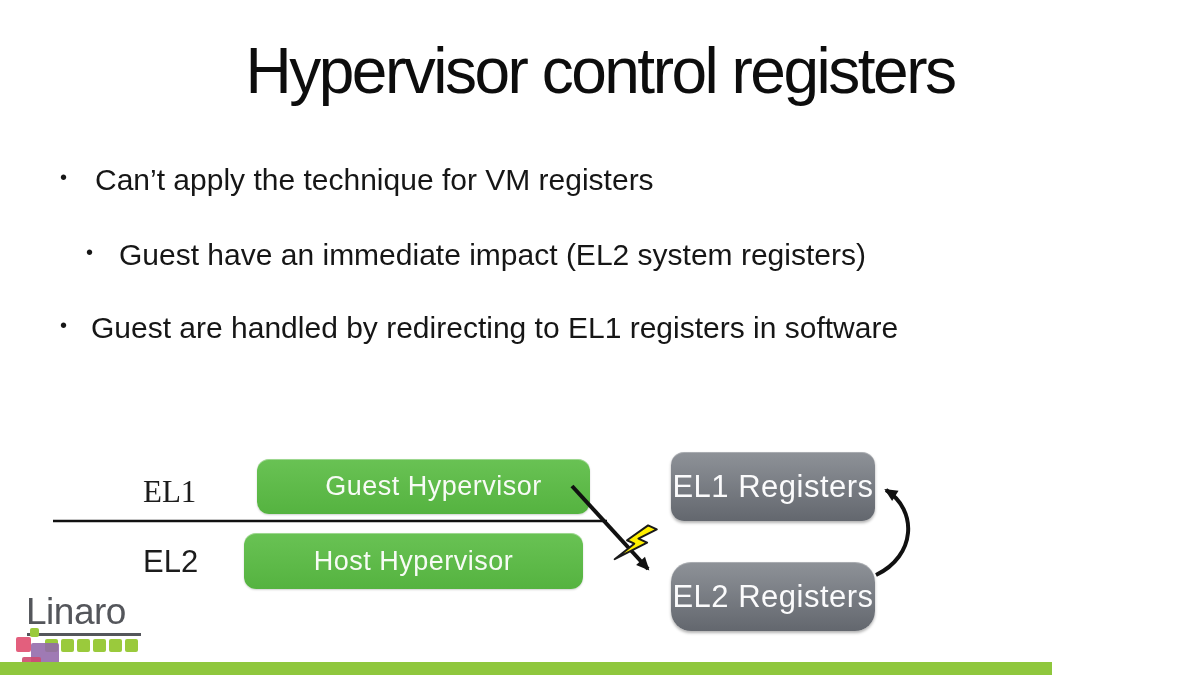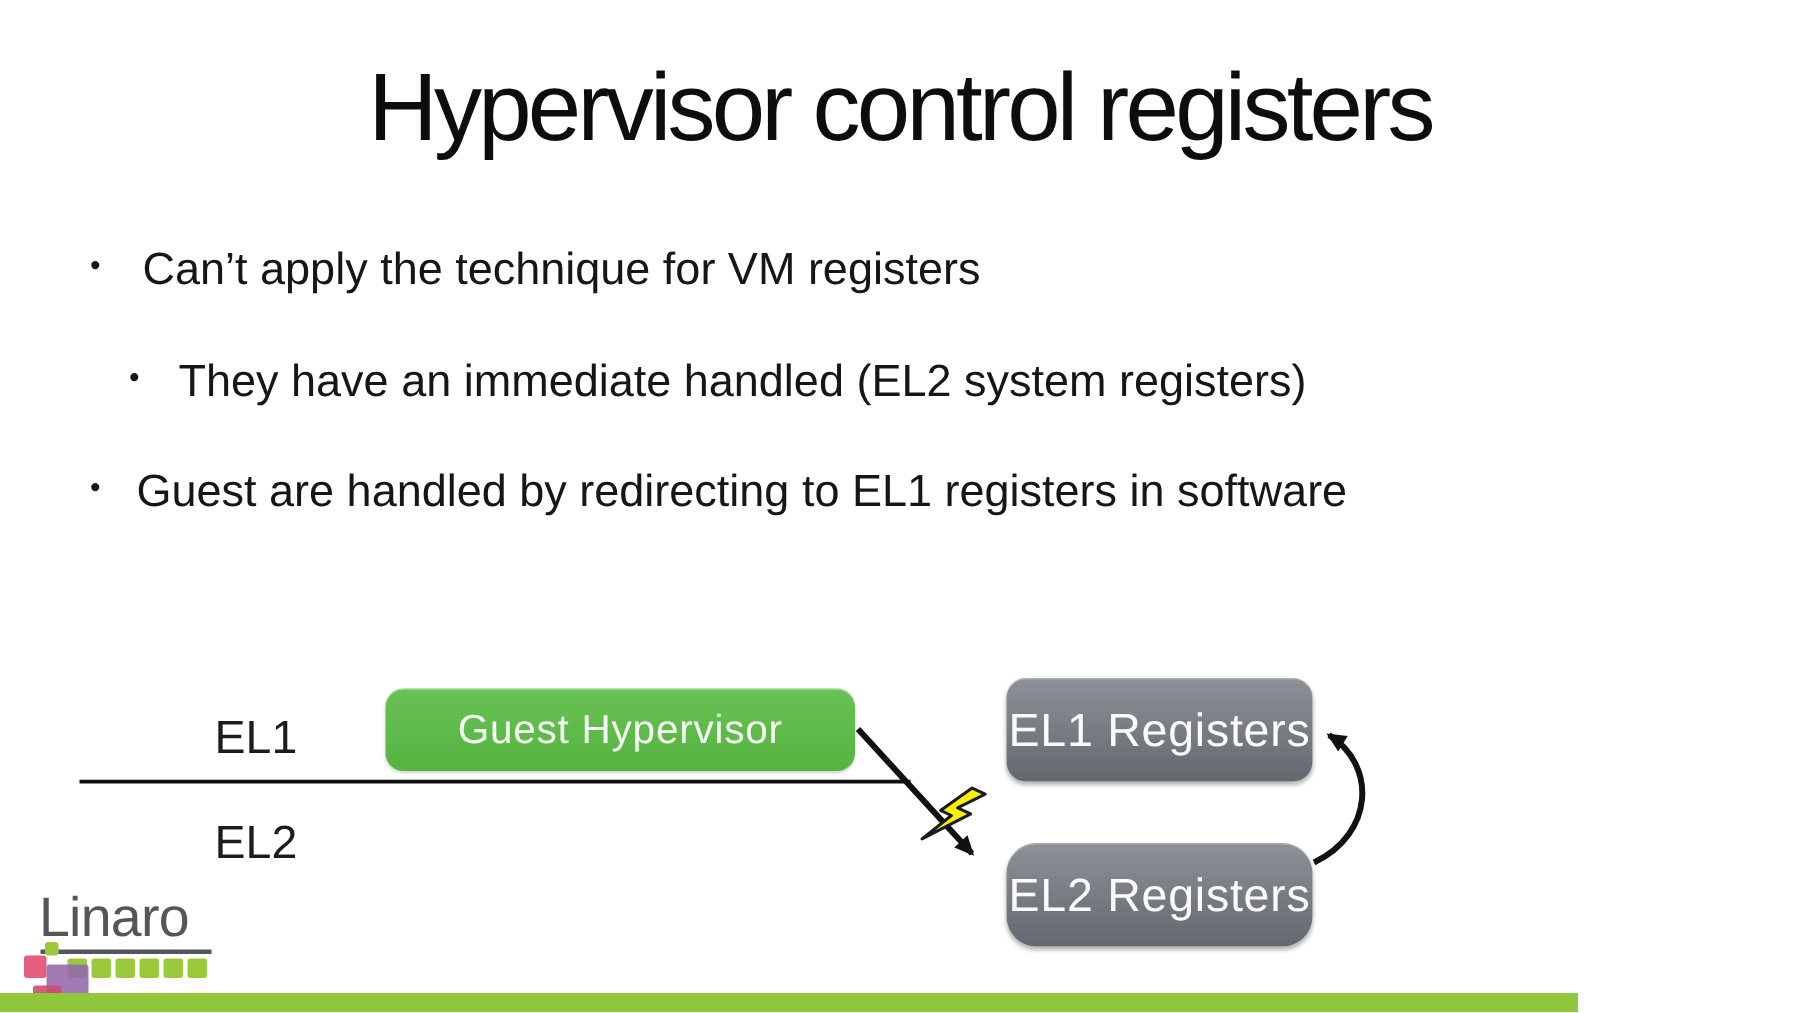--- a/index.html
+++ b/index.html
@@ -16,30 +16,30 @@
   .bullet{position:absolute;display:flex;align-items:flex-start;font-size:30px;line-height:1.2;color:#161616;}
   .bullet .dot{font-size:20px;padding-top:3px;flex:0 0 auto;}
   .b1{top:162px;left:60px;}
   .b1 .dot{width:35px;}
   .b2{top:237px;left:86px;}
   .b2 .dot{width:33px;}
   .b3{top:310px;left:60px;}
   .b3 .dot{width:31px;}
   
   .rowlabel{position:absolute;font-size:31px;color:#1c1c1c;}
-  .rowlabel.el1{left:143px;top:474px;}
+  .rowlabel.el1{left:143px;top:474px;font-family:Liberation Serif, serif;}
   .rowlabel.el2{left:143px;top:544px;}
   
   .swbox{
     position:absolute;display:flex;align-items:center;justify-content:center;
     border-radius:12px;color:#f7fbf5;font-size:27px;font-weight:400;letter-spacing:.5px;
     background:linear-gradient(180deg,var(--box-green-top,#69c254) 0%,var(--box-green-bottom,#55b340) 100%);
     box-shadow:0 1px 2px rgba(0,0,0,.18), inset 0 1px 0 rgba(255,255,255,.35);
   }
-  .swbox.guest{left:257px;top:459px;width:313px;height:55px;}
+  .swbox.guest{left:257px;top:459px;width:313px;height:55px;padding-left:20px;}
   .swbox.host{left:244px;top:533px;width:339px;height:56px;}
   
   .regbox{
     position:absolute;display:flex;align-items:center;justify-content:center;
     border-radius:13px;color:#fbfbfc;font-size:31px;font-weight:400;letter-spacing:.5px;
     background:linear-gradient(180deg,var(--box-gray-top,#8e9298) 0%,var(--box-gray-bottom,#63676e) 100%);
     box-shadow:0 2px 3px rgba(0,0,0,.3), inset 0 1px 0 rgba(255,255,255,.25);
   }
   .regbox.r1{left:671px;top:452px;width:204px;height:69px;}
   .regbox.r2{left:671px;top:562px;width:204px;height:69px;border-radius:20px;}
@@ -64,32 +64,35 @@
 <div class="slide">
 
   <h1 class="title">Hypervisor control registers</h1>
 
   <div class="bullet b1">
     <span class="dot">•</span>
     <span>Can’t apply the technique for VM registers</span>
   </div>
   <div class="bullet b2">
     <span class="dot">•</span>
-    <span>They have an immediate handled (EL2 system registers)</span>
+    <span>Guest have an immediate impact (EL2 system registers)</span>
   </div>
   <div class="bullet b3">
     <span class="dot">•</span>
     <span>Guest are handled by redirecting to EL1 registers in software</span>
   </div>
 
   <span class="rowlabel el1">EL1</span>
   <span class="rowlabel el2">EL2</span>
 
   <div class="swbox guest">
     <span>Guest Hypervisor</span>
+  </div>
+  <div class="swbox host">
+    <span>Host Hypervisor</span>
   </div>
 
   <div class="regbox r1">
     <span>EL1 Registers</span>
   </div>
   <div class="regbox r2">
     <span>EL2 Registers</span>
   </div>
 
   <svg class="overlay" viewBox="0 0 1200 675" xmlns="http://www.w3.org/2000/svg">

